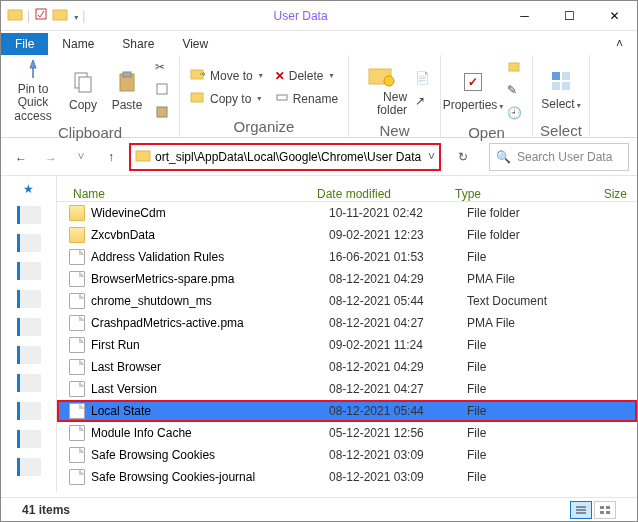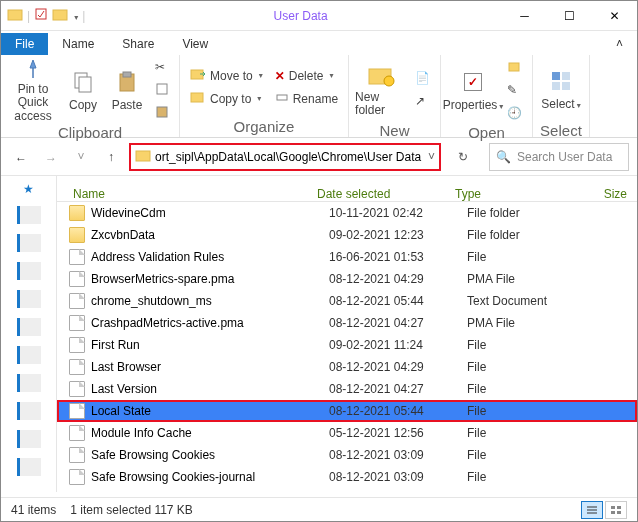--- a/index.html
+++ b/index.html
@@ -47,21 +47,21 @@
 .row { display: flex; height: 22px; align-items: center; padding-left: 12px; }
 .row.sel { background: #3b82f6; outline: 2px solid #e81123; outline-offset: -2px; }
 .row .ic { width: 16px; height: 16px; margin-right: 6px; flex-shrink: 0; }
 .row .nm { width: 238px; overflow: hidden; white-space: nowrap; }
 .row .dt { width: 138px; color: #333; }
 .row .tp { width: 110px; color: #333; }
 .folder-ic { background: linear-gradient(#ffe9a6,#f8d36b); border:1px solid #e0b94e; border-radius:1px; }
 .file-ic { background:#fff; border:1px solid #aaa; border-radius:1px; position:relative; }
 .file-ic::after { content:""; position:absolute; right:-1px; top:-1px; border:3px solid transparent; border-left-color:#ccc; border-bottom-color:#ccc; }
 
-.status { position:absolute; bottom:0; left:0; right:0; height:24px; border-top:1px solid #e5e5e5; display:flex; align-items:center; padding:0 10px; gap:14px; color:#333; font-size:12px; }
+.status { position:absolute; bottom:0; left:0; right:0; height:24px; border-top:1px solid #e5e5e5; display:flex; align-items:center; padding:0 21px; gap:31px; color:#333; font-size:12px;font-weight:bold; }
 .view-toggles { margin-left:auto; display:flex; gap:2px; }
 .vt { width:22px; height:18px; border:1px solid #ccc; display:flex; align-items:center; justify-content:center; }
 .vt.active { background:#cce8ff; border-color:#1979ca; }
 .dd::after { content:"▾"; font-size:8px; color:#666; margin-left:2px; }
 </style>
 </head>
 <body>
 
 <div class="titlebar">
   <div class="qat">
@@ -180,21 +180,21 @@
 
   <div class="group">
     <div class="group-body">
       <div class="big-btn">
         <span class="ic">
             <svg width="28" height="24">
               <rect x="2" y="6" width="22" height="15" fill="#f8d36b" stroke="#e0b94e"></rect>
               <circle cx="22" cy="18" r="5" fill="#ffcc33" stroke="#cc9900"></circle>
             </svg>
           </span>
-        <span style="text-align:left;line-height:1.1">New
+        <span style="text-align:right;line-height:1.1">New
 folder</span>
       </div>
       <div class="small-col">
         <div class="small-btn">
             <span>📄</span>
           </div>
         <div class="small-btn">
             <span>↗</span>
           </div>
       </div>
@@ -274,21 +274,21 @@
     <div class="stub"></div>
     <div class="stub"></div>
     <div class="stub"></div>
     <div class="stub"></div>
     <div class="stub"></div>
     <div class="stub"></div>
   </div>
   <div class="list">
     <div class="list-header">
       <div class="col-name">Name</div>
-      <div class="col-date">Date selected</div>
+      <div class="col-date">Date modified</div>
       <div class="col-type">Type</div>
       <div class="col-size">Size</div>
     </div>
     <div id="rows">
         <div class="row">
           <span class="ic folder-ic"></span>
           <span class="nm">WidevineCdm</span>
           <span class="dt">10-11-2021 02:42</span>
           <span class="tp">File folder</span>
         </div>
@@ -363,21 +363,20 @@
           <span class="nm">Safe Browsing Cookies-journal</span>
           <span class="dt">08-12-2021 03:09</span>
           <span class="tp">File</span>
         </div>
       </div>
   </div>
 </div>
 
 <div class="status">
   <span>41 items</span>
-  <span>1 item selected  117 KB</span>
   <div class="view-toggles">
     <div class="vt active">
         <svg width="12" height="10">
           <line x1="1" y1="2" x2="11" y2="2" stroke="#333"></line>
           <line x1="1" y1="5" x2="11" y2="5" stroke="#333"></line>
           <line x1="1" y1="8" x2="11" y2="8" stroke="#333"></line>
         </svg>
       </div>
     <div class="vt">
         <svg width="12" height="10">

